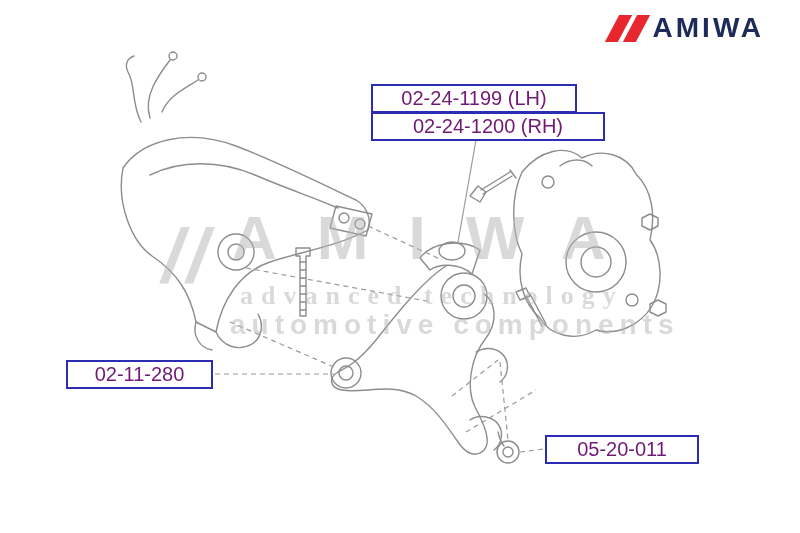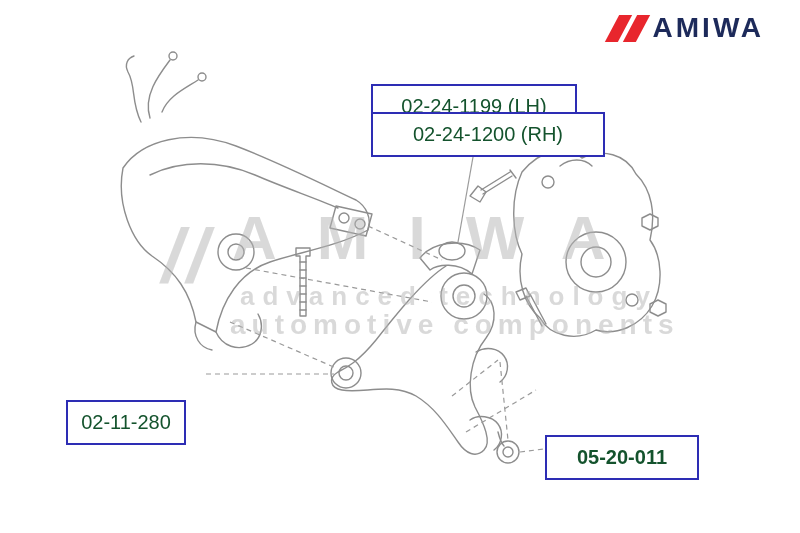--- a/index.html
+++ b/index.html
@@ -20,40 +20,40 @@
     position: absolute;
     color: #b5b5b5;
     opacity: 0.5;
     font-weight: bold;
     pointer-events: none;
     white-space: nowrap;
     user-select: none;
   }
   .wm-slashes { left: 162px; top: 212px; font-size: 76px; font-style: italic; letter-spacing: 4px; }
   .wm-title   { left: 232px; top: 202px; font-size: 62px; letter-spacing: 40px; }
-  .wm-sub1    { left: 240px; top: 281px; font-size: 26px; letter-spacing: 8px; }
+  .wm-sub1    { left: 240px; top: 281px; font-size: 26px; letter-spacing: 8px; font-family: Liberation Serif, serif; }
   .wm-sub2    { left: 230px; top: 309px; font-size: 28px; letter-spacing: 6px; }
   
   .part-label {
     position: absolute;
     box-sizing: border-box;
     border: 2px solid #2d2db4;
     background: #ffffff;
-    color: #14532d;
+    color: #701a75;
     font-size: 20px;
     line-height: 23px;
     text-align: center;
-    padding: 9px 6px;
+    padding: 1px 6px;
     white-space: nowrap;
     cursor: pointer;
   }
   .label-lh   { left: 371px; top: 84px;  width: 206px; }
   .label-rh   { left: 371px; top: 112px; width: 234px; }
-  .label-arm  { left: 66px;  top: 360px; width: 120px; margin-top: 40px; }
-  .label-ball { left: 545px; top: 435px; width: 154px; font-weight: bold; }
+  .label-arm  { left: 66px;  top: 360px; width: 147px; }
+  .label-ball { left: 545px; top: 435px; width: 154px; }
   
   .logo {
     position: absolute;
     top: 12px;
     right: 36px;
     display: flex;
     align-items: center;
     gap: 10px;
   }
   .logo-slashes { display: flex; gap: 5px; }

